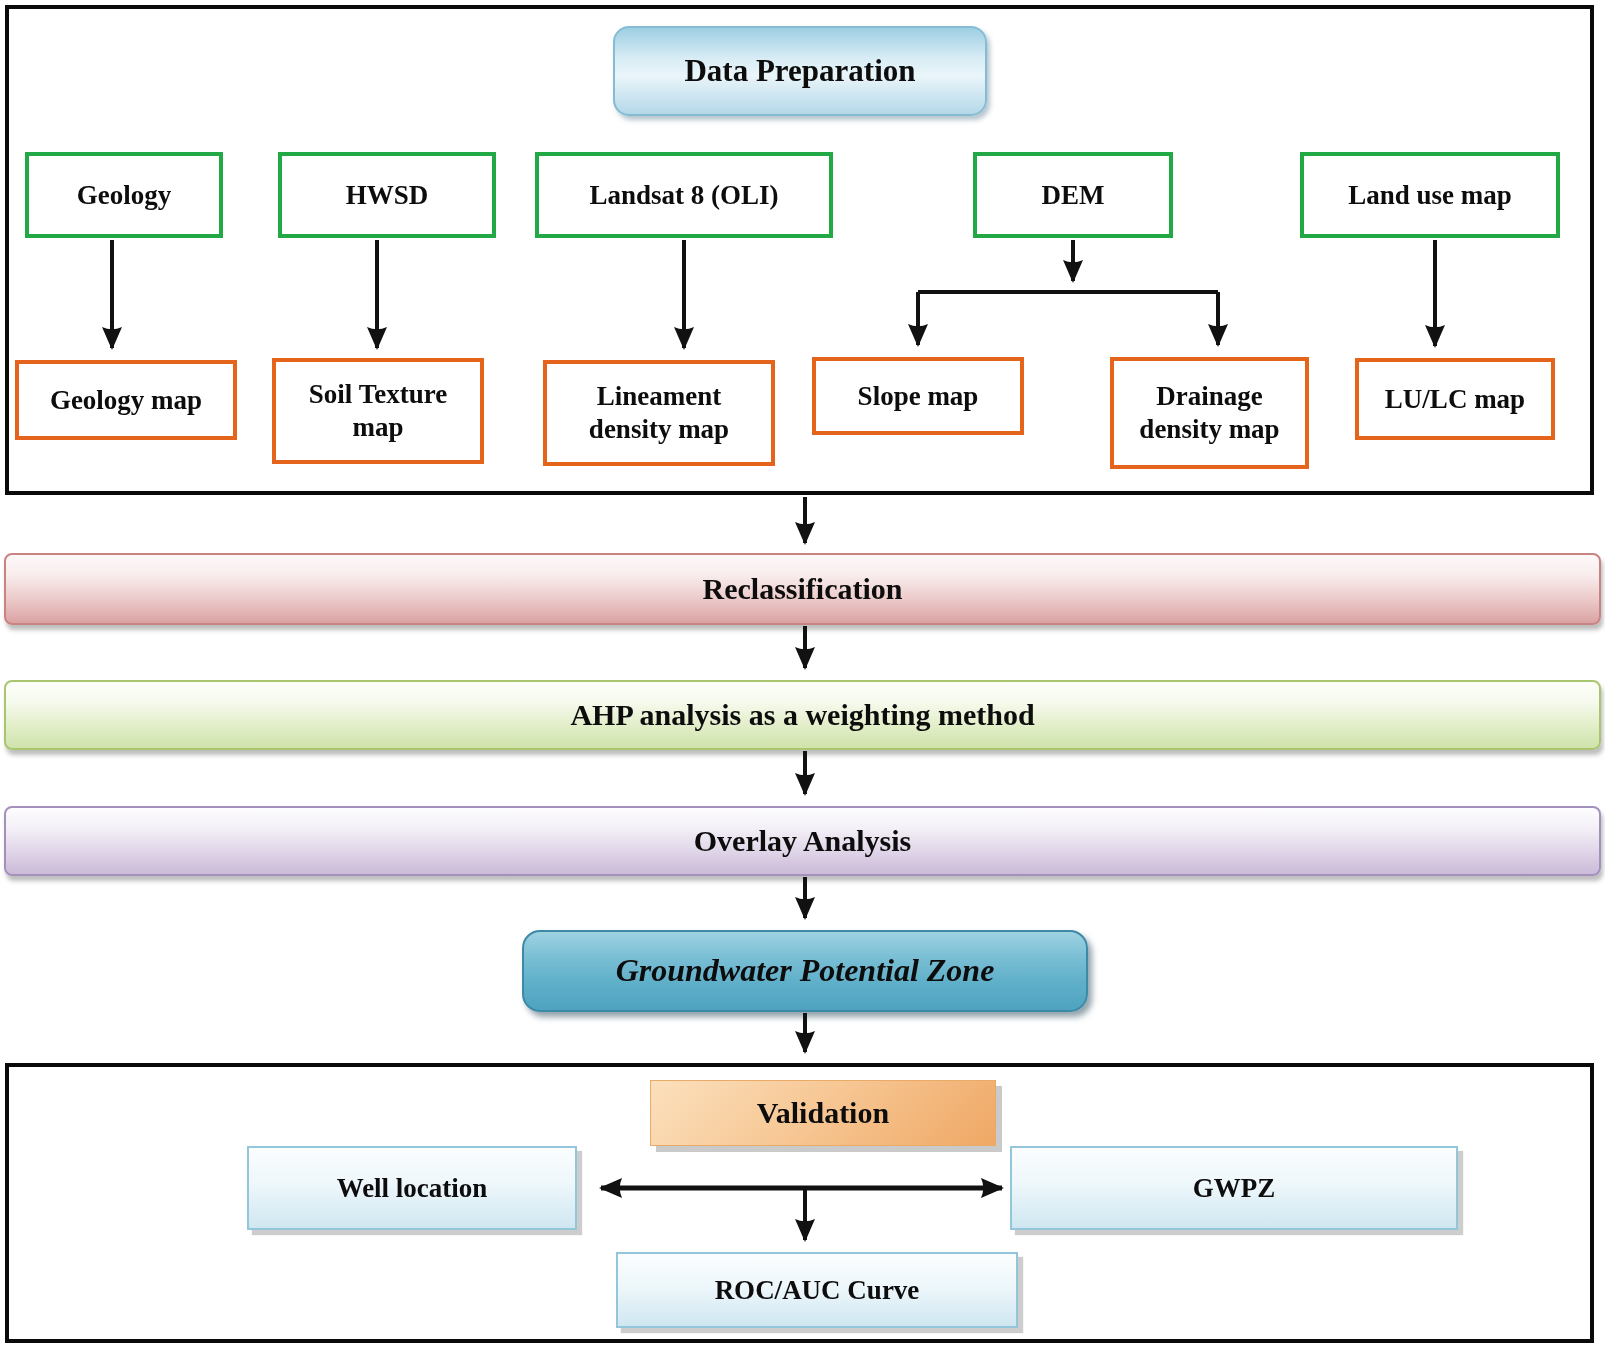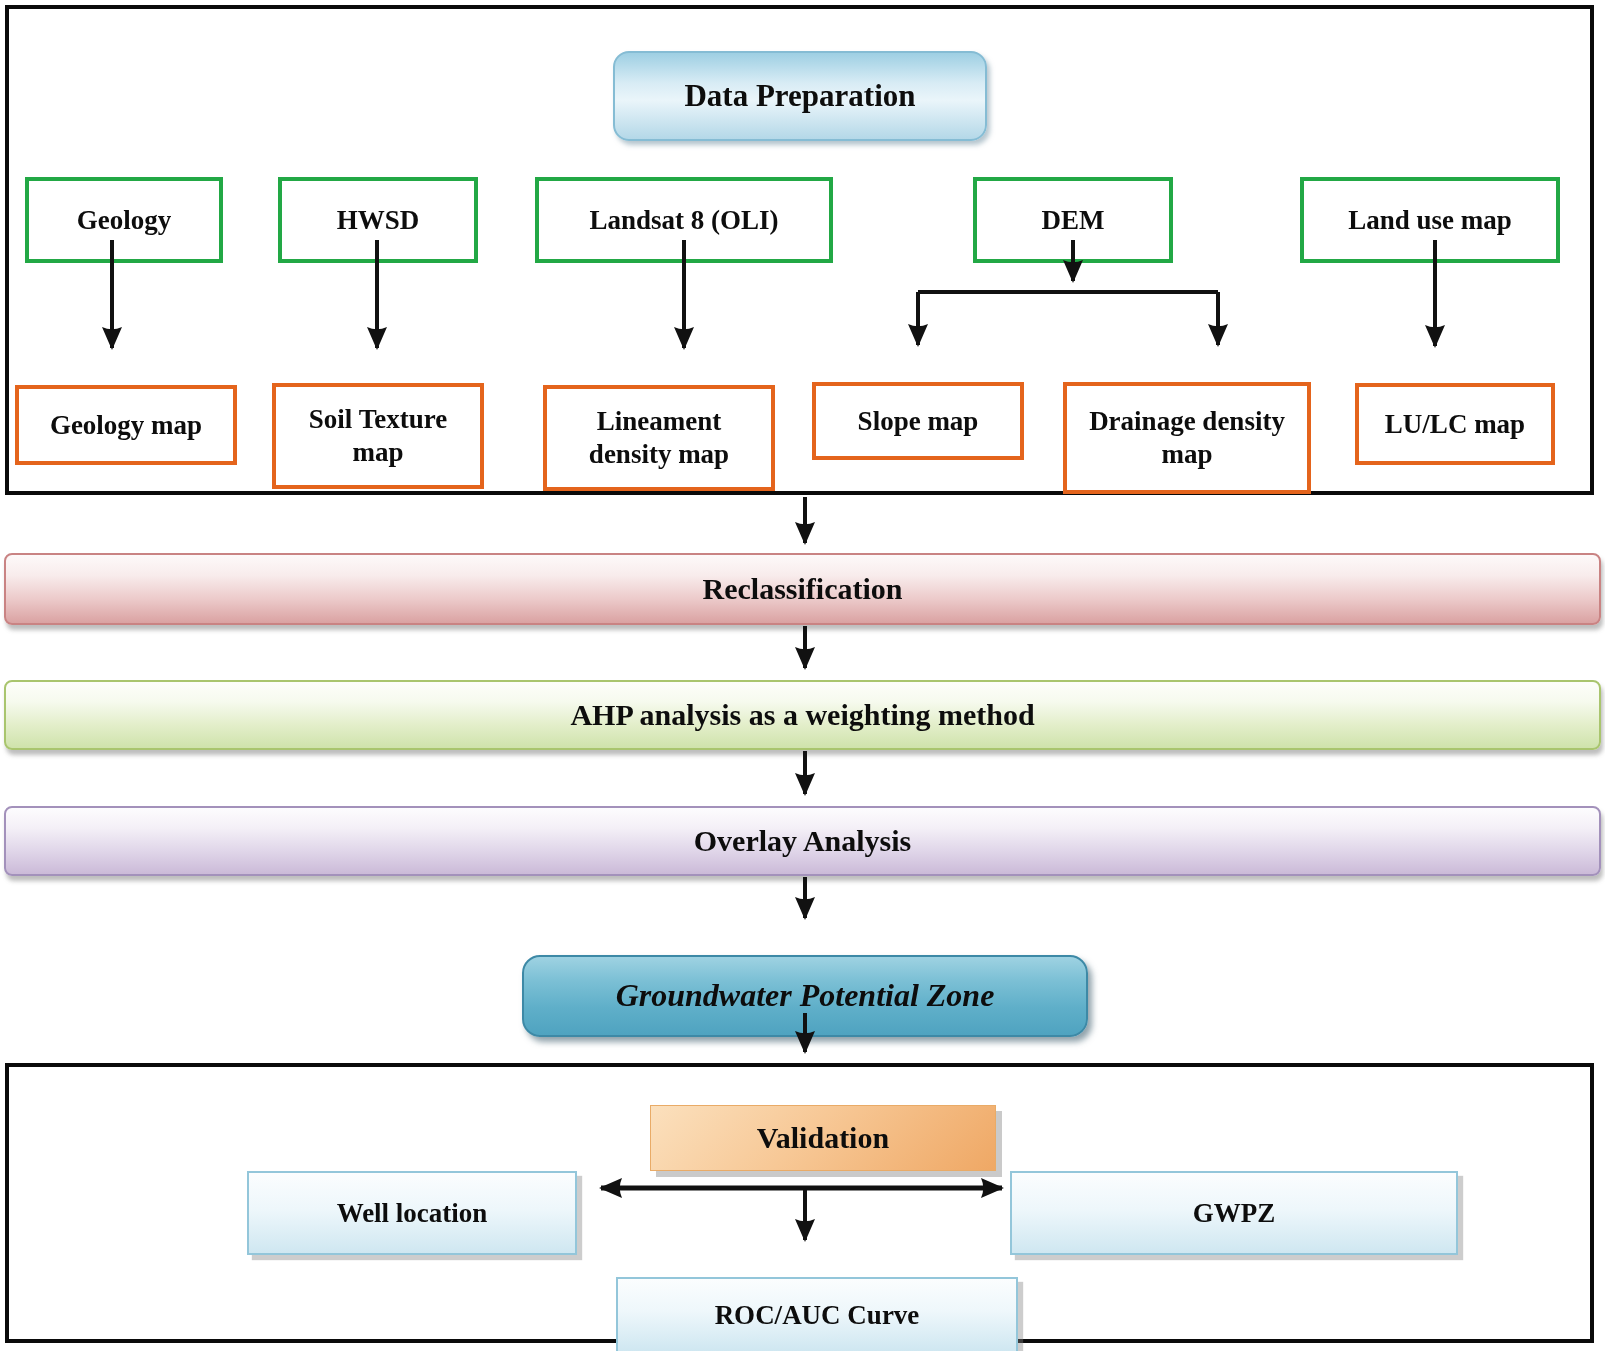--- a/index.html
+++ b/index.html
@@ -5,21 +5,21 @@
   html,body{margin:0;padding:0;background:#ffffff;}
   .canvas{
     position:relative;width:1605px;height:1351px;background:#ffffff;
     font-family:"Liberation Serif","DejaVu Serif",serif;
     font-weight:bold;color:#0d0d0d;overflow:hidden;
   }
   .abs{position:absolute;box-sizing:border-box;}
   .sectionbox{border:4px solid #0a0a0a;background:#ffffff;}
   .node{
     display:flex;align-items:center;justify-content:center;
-    text-align:center;font-size:27px;line-height:1.22;background:#ffffff;margin-top:25px;
+    text-align:center;font-size:27px;line-height:1.22;background:#ffffff;
   }
   .src{border:4px solid #22a845;}
   .map{border:4px solid #e4641c;padding:2px 10px;}
   .pill-blue{
     border:2px solid #85bcd4;border-radius:16px;
     background:linear-gradient(180deg,#9ecfe3 0%,#d8ecf5 35%,#eaf5fa 55%,#b4d8e8 100%);
     box-shadow:3px 4px 5px rgba(120,150,165,.55);
     font-size:31px;
   }
   .pill-teal{
@@ -87,30 +87,30 @@
     <line x1="805" y1="1013" x2="805" y2="1052" stroke="#111" stroke-width="4" marker-end="url(#ah)"></line>
     <line x1="601" y1="1188" x2="1002" y2="1188" stroke="#111" stroke-width="5" marker-start="url(#ah)" marker-end="url(#ah)"></line>
     <line x1="805" y1="1188" x2="805" y2="1240" stroke="#111" stroke-width="4" marker-end="url(#ah)"></line>
   </svg>
 
   <div class="abs sectionbox" style="left:5px;top:5px;width:1589px;height:490px;"></div>
 
   <div class="abs node pill-blue" style="left:613px;top:26px;width:374px;height:90px;z-index:2;">Data Preparation</div>
 
   <div class="abs node src" style="left:25px;top:152px;width:198px;height:86px;">Geology</div>
-  <div class="abs node src" style="left:278px;top:152px;width:200px;height:86px;">HWSD</div>
+  <div class="abs node src" style="left:278px;top:152px;width:218px;height:86px;">HWSD</div>
   <div class="abs node src" style="left:535px;top:152px;width:298px;height:86px;">Landsat 8 (OLI)</div>
   <div class="abs node src" style="left:973px;top:152px;width:200px;height:86px;">DEM</div>
   <div class="abs node src" style="left:1300px;top:152px;width:260px;height:86px;">Land use map</div>
 
   <div class="abs node map" style="left:15px;top:360px;width:222px;height:80px;">Geology map</div>
   <div class="abs node map" style="left:272px;top:358px;width:212px;height:106px;">Soil Texture map</div>
   <div class="abs node map" style="left:543px;top:360px;width:232px;height:106px;">Lineament density map</div>
   <div class="abs node map" style="left:812px;top:357px;width:212px;height:78px;">Slope map</div>
-  <div class="abs node map" style="left:1063px;top:357px;width:248px;height:112px;">Drainage density map</div>
+  <div class="abs node map" style="left:1110px;top:357px;width:199px;height:112px;">Drainage density map</div>
   <div class="abs bar bar-pink" style="top:553px;">Reclassification</div>
 
   <div class="abs node map" style="left:1355px;top:358px;width:200px;height:82px;">LU/LC map</div>
   <div class="abs bar bar-green" style="top:680px;height:70px;">AHP analysis as a weighting method</div>
   <div class="abs bar bar-purple" style="top:806px;height:70px;">Overlay Analysis</div>
 
   <div class="abs node pill-teal" style="left:522px;top:930px;width:566px;height:82px;">Groundwater Potential Zone</div>
 
   <div class="abs sectionbox" style="left:5px;top:1063px;width:1589px;height:280px;"></div>
 

